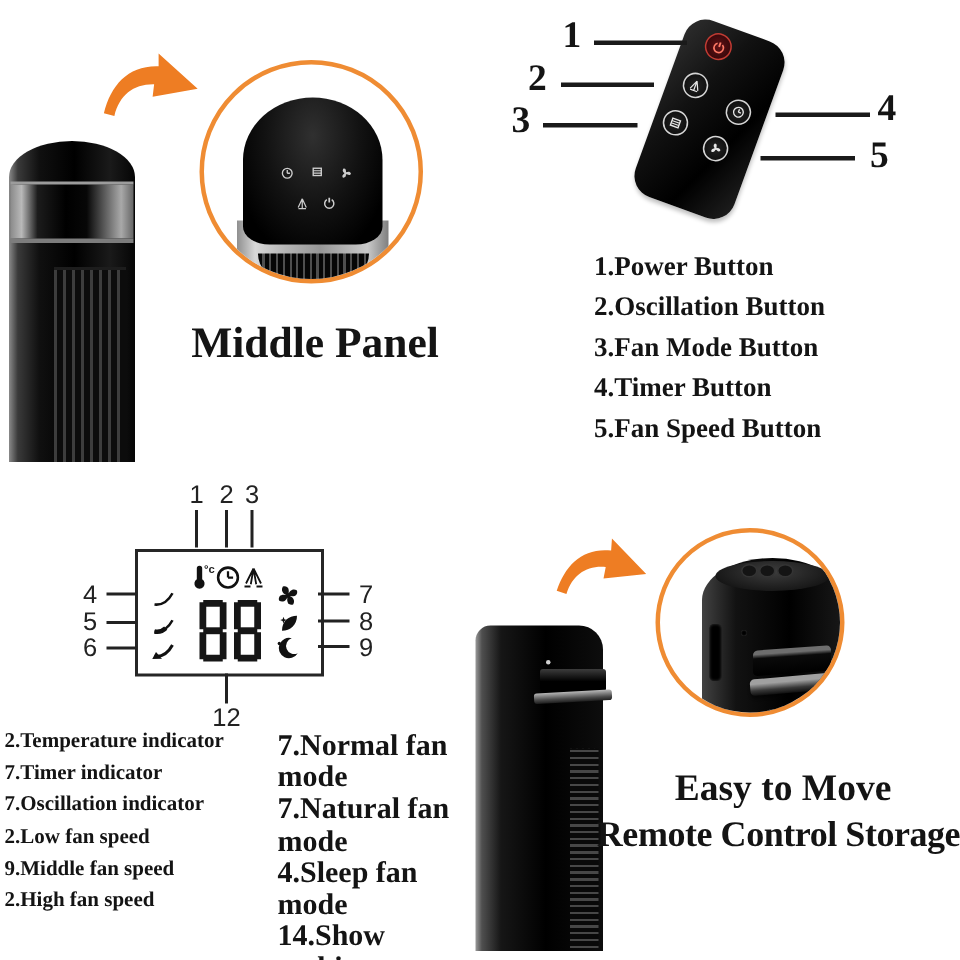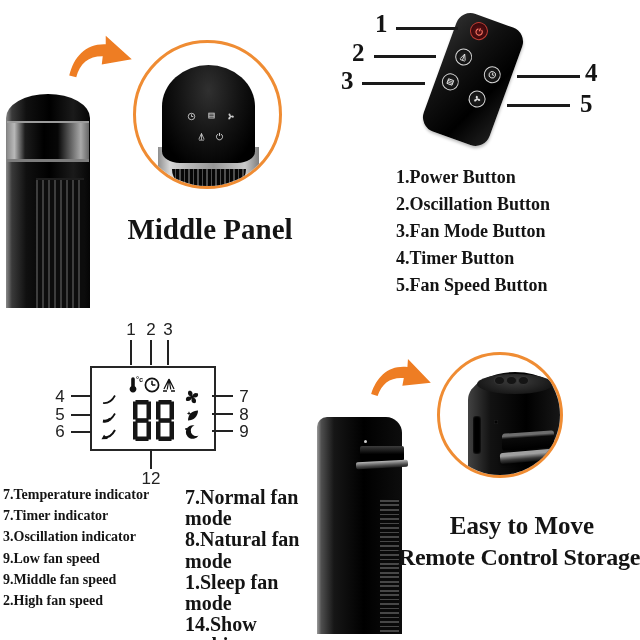--- a/index.html
+++ b/index.html
@@ -287,31 +287,31 @@
   <div class="abs lnum" style="left:234px;top:406px;">8</div>
   <div class="abs lnum" style="left:234px;top:423px;">9</div>
   <div class="abs lline" style="left:212px;top:395px;width:21px;height:1.6px;"></div>
   <div class="abs lline" style="left:212px;top:413px;width:21px;height:1.6px;"></div>
   <div class="abs lline" style="left:212px;top:430px;width:21px;height:1.6px;"></div>
 
   <div class="abs lline" style="left:150px;top:449px;width:1.6px;height:20px;"></div>
   <div class="abs lnum" style="left:141px;top:470px;">12</div>
 
   <div class="abs legend-left">
-    <div>7.Temperature indicator</div>
+    <div>2.Temperature indicator</div>
     <div>7.Timer indicator</div>
-    <div>3.Oscillation indicator</div>
-    <div>9.Low fan speed</div>
+    <div>7.Oscillation indicator</div>
+    <div>2.Low fan speed</div>
     <div>9.Middle fan speed</div>
     <div>2.High fan speed</div>
   </div>
   <div class="abs legend-right">
     <div>7.Normal fan mode</div>
-    <div>8.Natural fan mode</div>
-    <div>1.Sleep fan mode</div>
+    <div>7.Natural fan mode</div>
+    <div>4.Sleep fan mode</div>
     <div>14.Show ambient temperature and timer hours.</div>
   </div>
 
   <div class="abs fan-br">
     <div class="fan-br-dot"></div>
     <div class="fan-br-slot"></div>
     <div class="fan-br-tray"></div>
     <div class="fan-br-grille"></div>
   </div>
 

